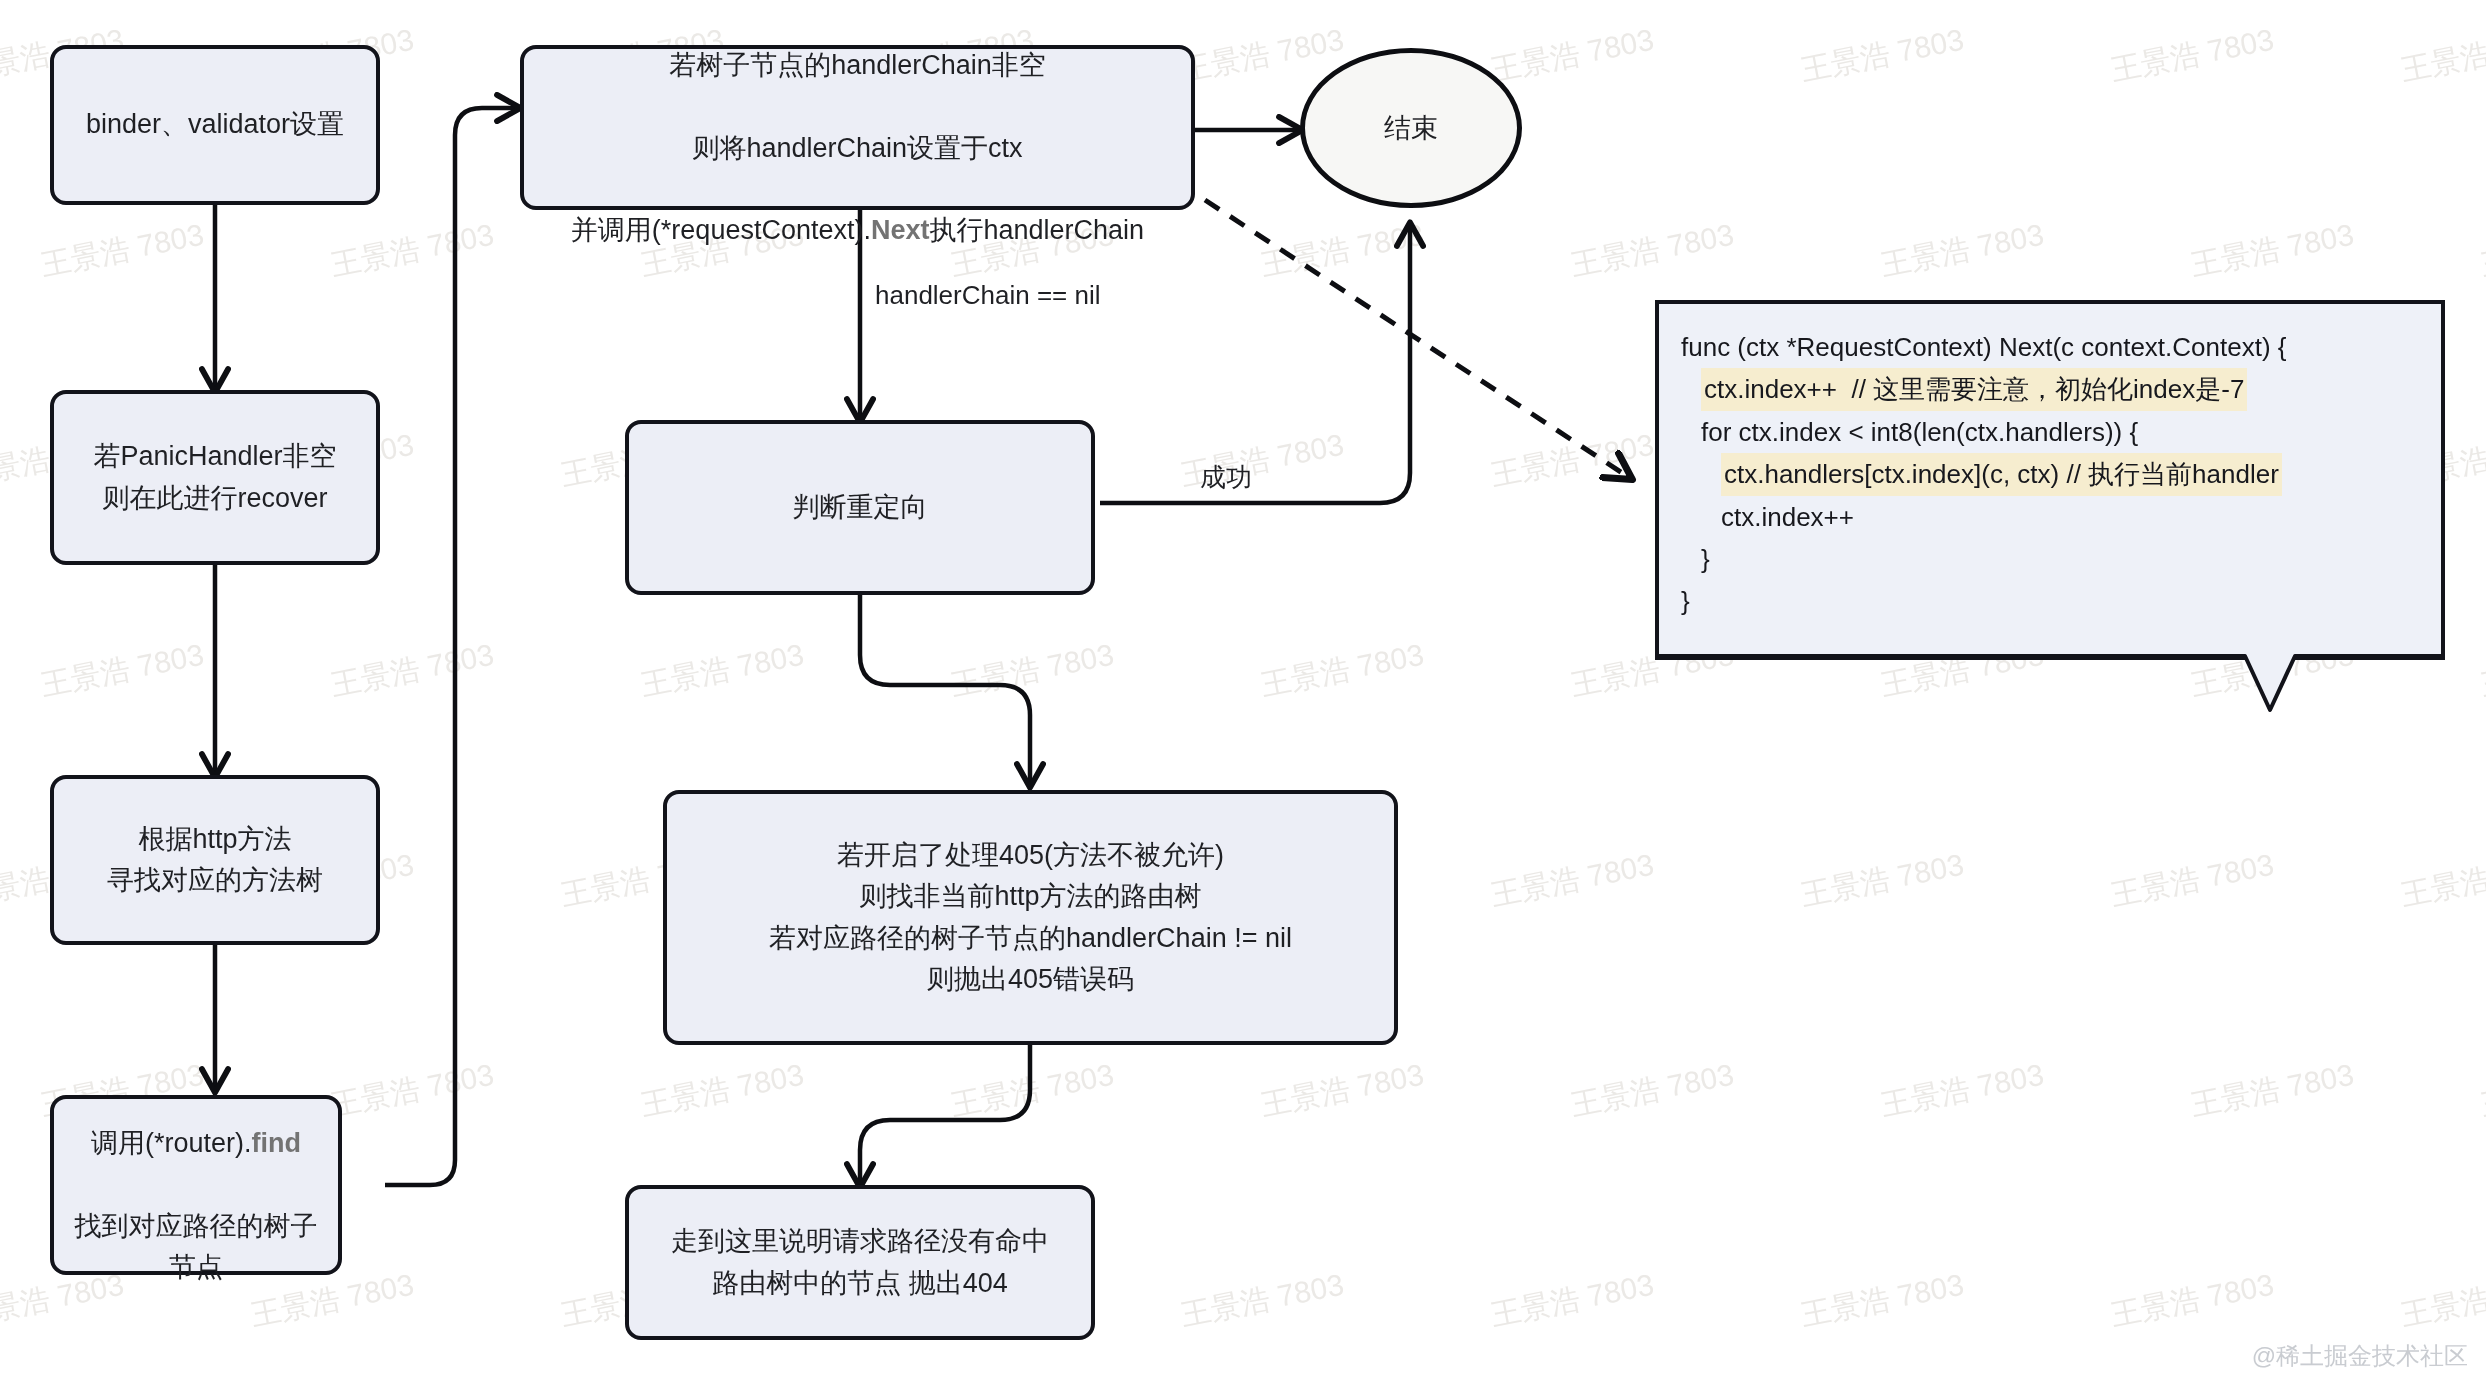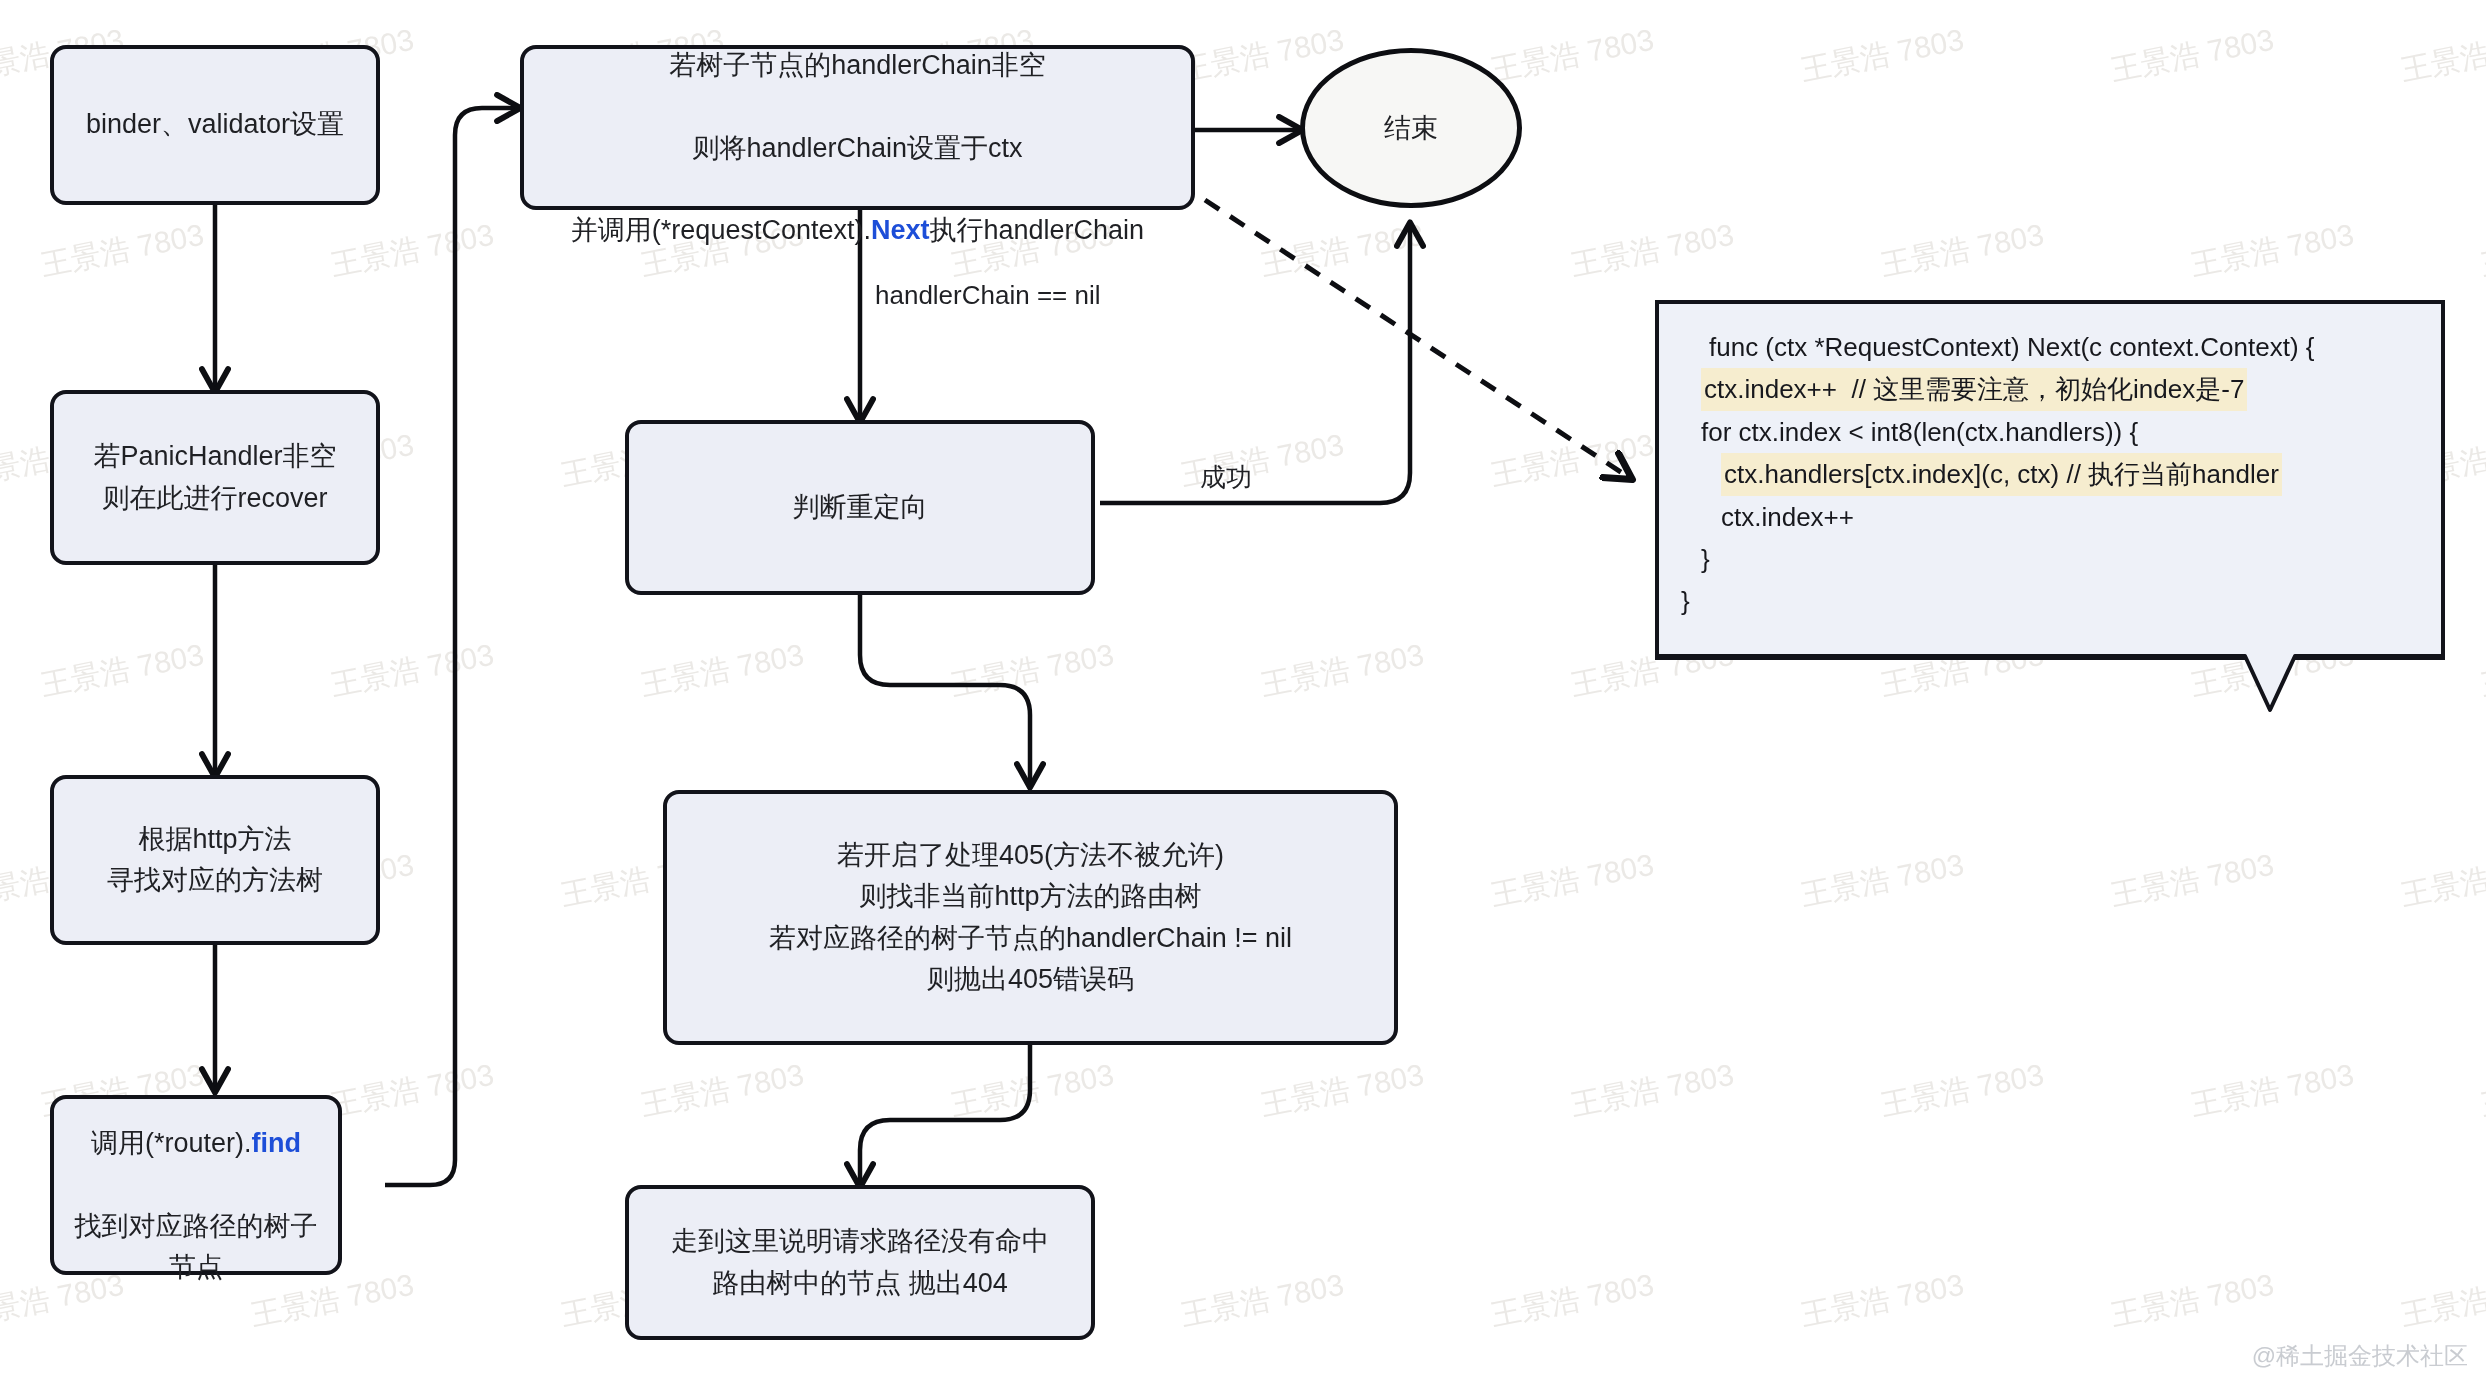--- a/index.html
+++ b/index.html
@@ -51,21 +51,21 @@
     align-items: center;
     justify-content: center;
     text-align: center;
     color: #1f2024;
     font-size: 27px;
     line-height: 1.52;
     z-index: 2;
     padding: 8px 14px;
   }
   .node .txt { white-space: pre-line; }
-  .hl-red { color: #1d4ed8; font-weight: bold; }
+  .hl-red { color: #737373; font-weight: bold; }
 
   .terminal {
     position: absolute;
     box-sizing: border-box;
     background: #f7f7f5;
     border: 5px solid #0d0e12;
     border-radius: 50%;
     display: flex;
     align-items: center;
     justify-content: center;
@@ -274,21 +274,21 @@
   <div class="terminal" style="left:1300px; top:48px; width:222px; height:160px;">
     <span>结束</span>
   </div>
 
   <div class="edge-label" style="left:875px; top:280px;">handlerChain == nil</div>
 
   <div class="edge-label" style="left:1200px; top:460px;">成功</div>
 
   <div id="code-callout" style="left:1655px; top:300px; width:790px; height:360px;">
     <div id="code-lines">
-        <div style="padding-left: 0px; margin-left: 28px;"><span class="codeline">func (ctx *RequestContext) Next(c context.Context) {</span></div>
+        <div style="padding-left: 0px;"><span class="codeline">func (ctx *RequestContext) Next(c context.Context) {</span></div>
         <div style="padding-left: 20px;"><span class="codeline mark">ctx.index++  // 这里需要注意，初始化index是-7</span></div>
         <div style="padding-left: 20px;"><span class="codeline">for ctx.index &lt; int8(len(ctx.handlers)) {</span></div>
         <div style="padding-left: 40px;"><span class="codeline mark">ctx.handlers[ctx.index](c, ctx) // 执行当前handler</span></div>
         <div style="padding-left: 40px;"><span class="codeline">ctx.index++</span></div>
         <div style="padding-left: 20px;"><span class="codeline">}</span></div>
         <div style="padding-left: 0px;"><span class="codeline">}</span></div>
       </div>
   </div>
   <svg class="callout-tail" style="left:1655px; top:652px; width:790px; height:80px;" width="790" height="80" viewBox="0 0 790 80">
     <path d="M 0 4 L 595 4 L 640 4 L 615 58 L 590 4 L 790 4" fill="#eef1f8" stroke="none"></path>

